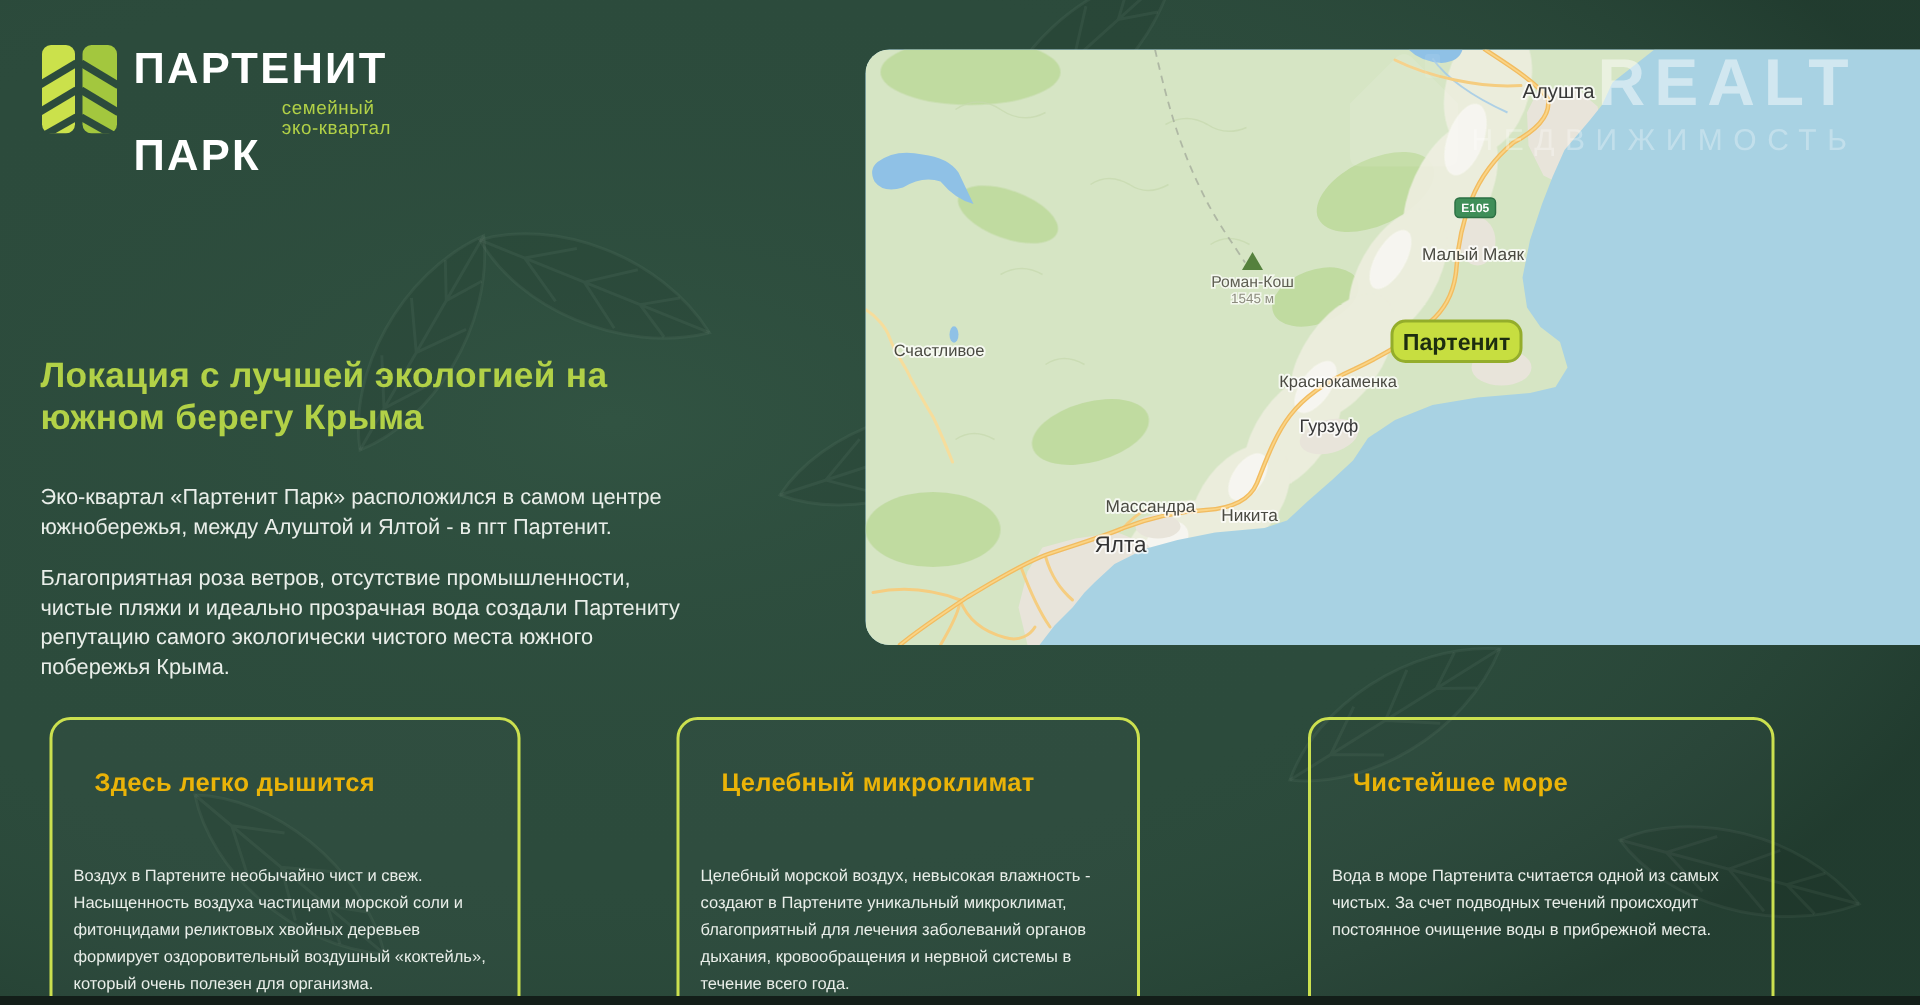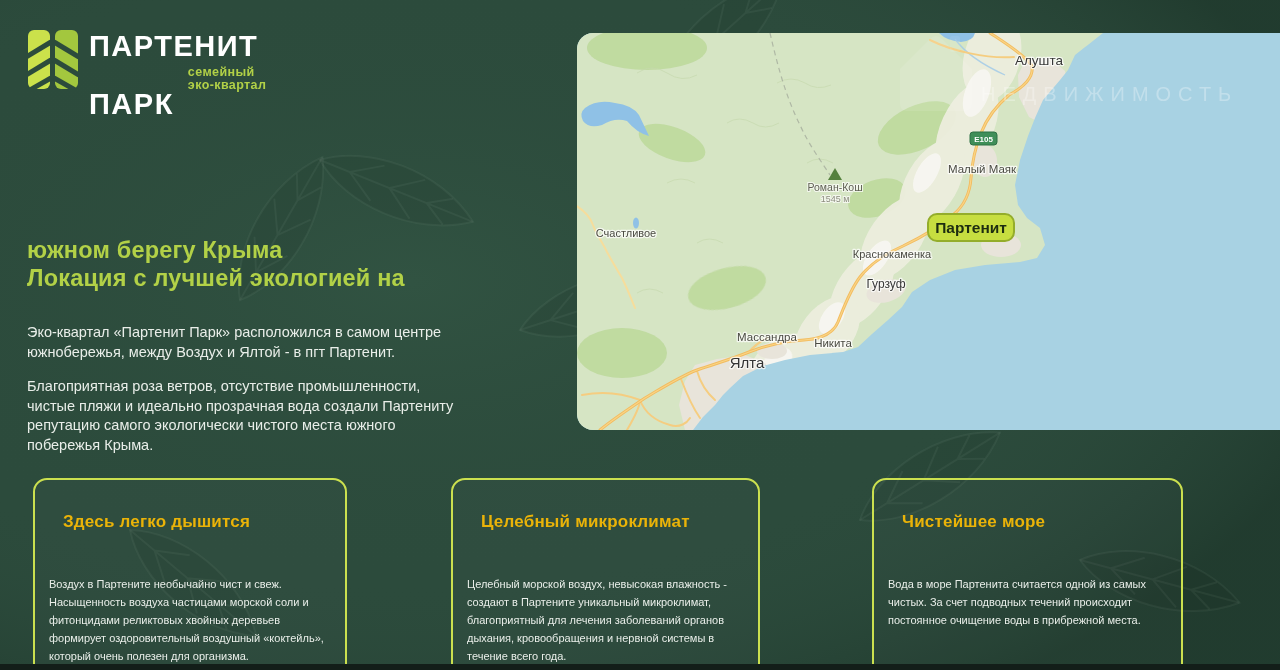--- a/index.html
+++ b/index.html
@@ -16,21 +16,21 @@
     font-family:"Liberation Sans",sans-serif;
   }
   
   .bg-tex{position:absolute;left:0;top:0;z-index:0;}
   
   .logo{position:absolute;left:28px;top:30px;display:flex;gap:11px;z-index:4;}
   .logo-words{padding-top:1px;}
   .logo-title{font-size:29px;font-weight:bold;color:#fff;letter-spacing:1.5px;line-height:30px;}
   .logo-row{display:flex;align-items:flex-start;}
   .logo-title2{font-size:29px;font-weight:bold;color:#fff;letter-spacing:1.5px;line-height:30px;margin-top:28px;}
-  .logo-sub{color:var(--accent);font-size:12.5px;font-weight:bold;line-height:13px;margin-left:14px;margin-top:5px;letter-spacing:.4px;}
+  .logo-sub{color:var(--accent);font-size:12.5px;font-weight:normal;line-height:13px;margin-left:14px;margin-top:5px;letter-spacing:.4px;}
   
   .hero{position:absolute;left:27px;top:236px;width:434px;z-index:3;}
   .hero h1{margin:0 0 31px 0;font-size:23.5px;line-height:28px;font-weight:600;color:var(--accent);letter-spacing:.2px;}
   .hero p{margin:0 0 15px 0;font-size:14.5px;line-height:19.5px;color:var(--text);}
   
   .map-panel{
     position:absolute;left:577px;top:33px;width:703px;height:397px;
     border-radius:16px 0 0 16px;overflow:hidden;background:#a8d2e3;z-index:1;
   }
   .map-panel svg{display:block;}
@@ -105,24 +105,24 @@
       <span class="logo-sub">
         <span style="display:block">семейный</span>
         <span style="display:block">эко-квартал</span>
       </span>
     </div>
   </div>
 </header>
 
 <section class="hero">
   <h1>
+    <span style="display:block">Локация с лучшей экологией на</span>
     <span style="display:block">южном берегу Крыма</span>
-    <span style="display:block">Локация с лучшей экологией на</span>
   </h1>
-  <p>Эко-квартал «Партенит Парк» расположился в самом центре южнобережья, между Воздух и Ялтой - в пгт Партенит.</p>
+  <p>Эко-квартал «Партенит Парк» расположился в самом центре южнобережья, между Алуштой и Ялтой - в пгт Партенит.</p>
   <p>Благоприятная роза ветров, отсутствие промышленности, чистые пляжи и идеально прозрачная вода создали Партениту репутацию самого экологически чистого места южного побережья Крыма.</p>
 </section>
 
 <div class="map-panel">
   <svg width="703" height="397" viewBox="0 0 703 397">
 
     <rect width="703" height="397" fill="#d6e5c4"></rect>
 
     <g fill="#b9d795" opacity="0.75">
       <ellipse cx="70" cy="15" rx="60" ry="22"></ellipse>
@@ -213,20 +213,21 @@
         <text x="170" y="335" text-anchor="middle" font-size="15" class="mlabel big">Ялта</text>
         <text x="49" y="204" text-anchor="middle" font-size="11" class="mlabel ">Счастливое</text>
       </g>
 
     <g>
       <rect x="351" y="181" width="86" height="27" rx="9" fill="#c7de40" stroke="#94ad2b" stroke-width="2"></rect>
       <text x="394" y="200" text-anchor="middle" font-size="15.5" font-weight="bold" fill="#1d2d10">Партенит</text>
     </g>
   </svg>
 
+  <div class="wm-realt">REALT</div>
   <div class="wm-sub">НЕДВИЖИМОСТЬ</div>
 </div>
 
 <svg class="wm-house" width="108" height="102" viewBox="0 0 108 102">
   <path d="M18,55 L48,25 Q54,19 60,25 L90,55 L90,90 Q90,97 83,97 L25,97 Q18,97 18,90 Z" fill="rgba(255,255,255,0.10)"></path>
   <rect x="68" y="22" width="10" height="16" rx="2" fill="rgba(255,255,255,0.08)"></rect>
 </svg>
 
 <div class="card" id="card-1">
   <h3>Здесь легко дышится</h3>

